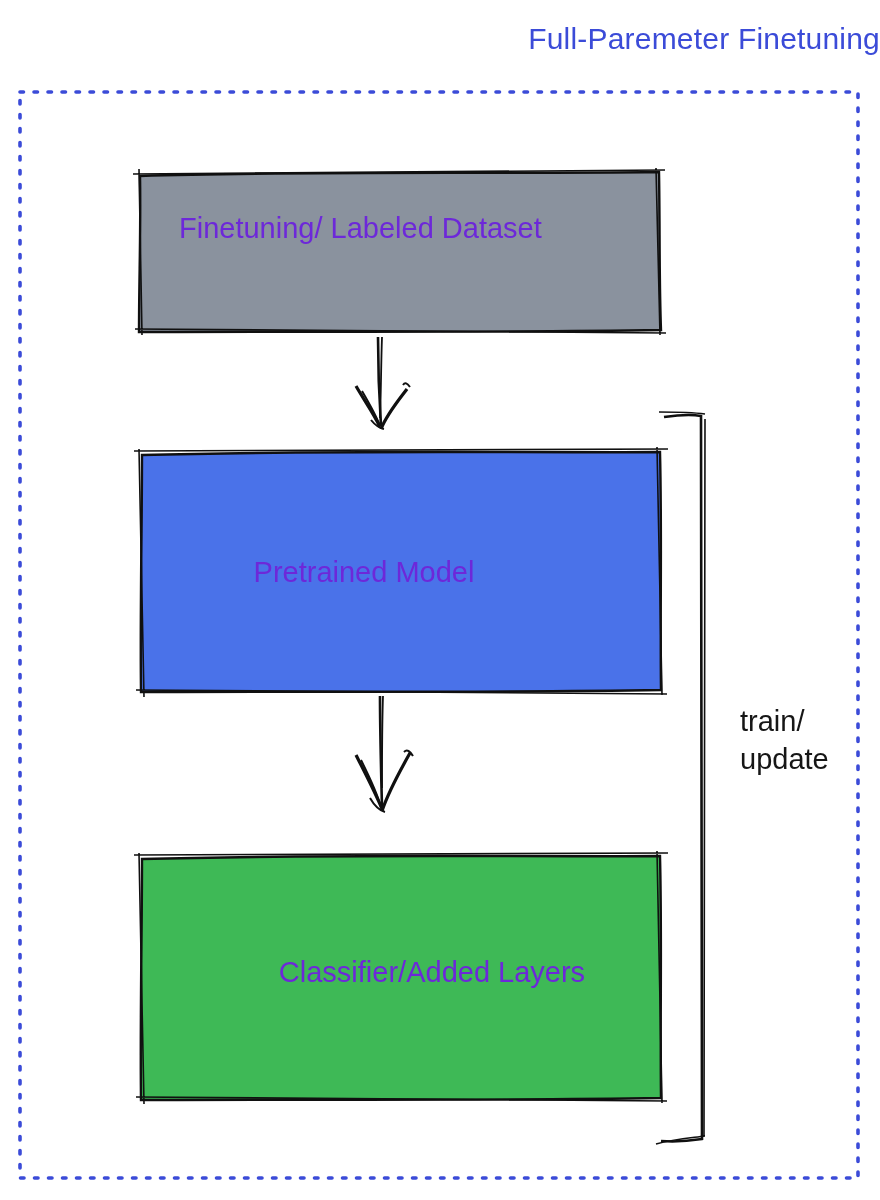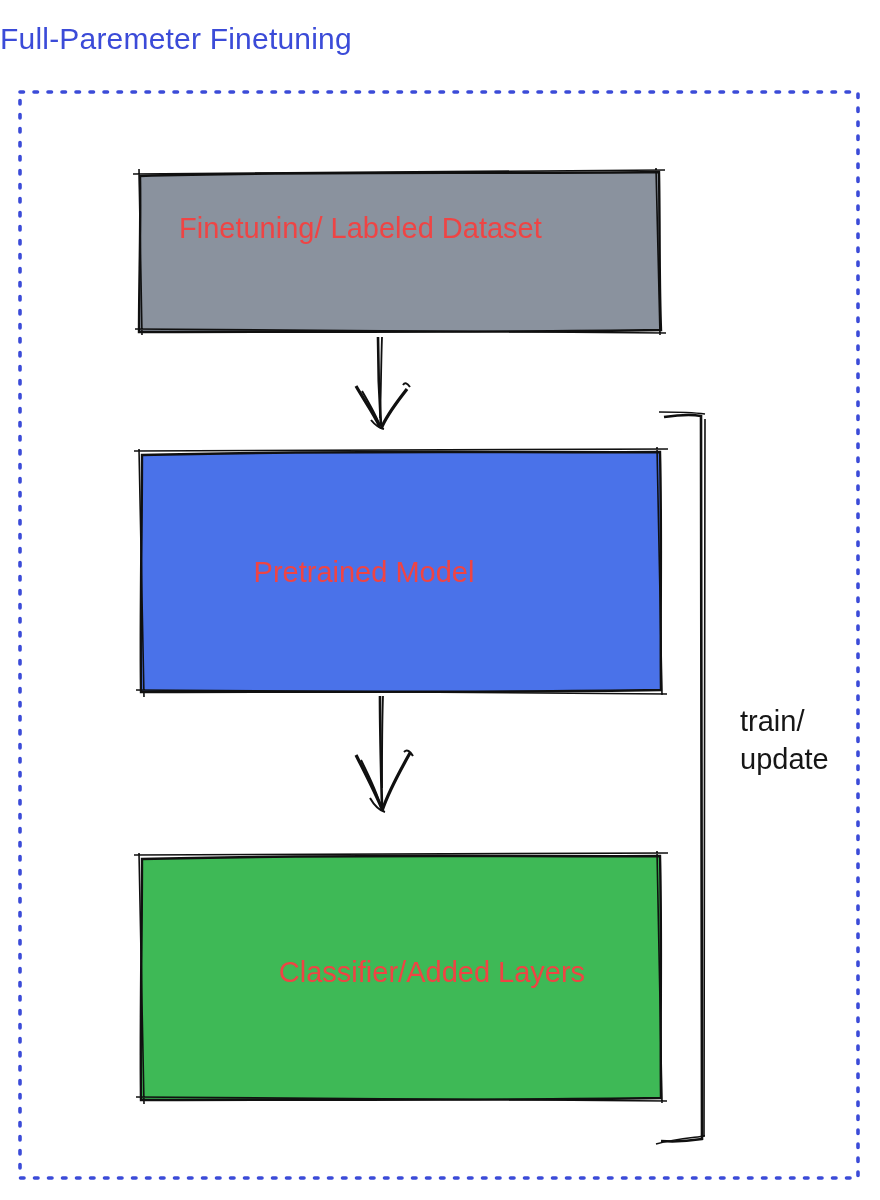--- a/index.html
+++ b/index.html
@@ -9,29 +9,29 @@
     height: 1200px;
     background: #ffffff;
     overflow: hidden;
     font-family: "Liberation Sans", sans-serif;
   }
   .layer { position: absolute; left: 0; top: 0; }
   .title {
     position: absolute;
     left: 0; top: 22px;
     width: 880px;
-    text-align: left;
+    text-align: right;
     font-size: 30px;
     font-weight: 400;
     letter-spacing: 0.2px;
   }
   .node-label {
     position: absolute;
     font-size: 29px;
-    color: #ef4444;
+    color: #6d28d9;
     white-space: nowrap;
   }
   .label-dataset   { left: 179px; top: 212px; }
   .label-pretrained { left: 140px; top: 556px; width: 448px; text-align: center; }
   .label-classifier { left: 140px; top: 956px; width: 584px; text-align: center; }
   .bracket-label {
     position: absolute;
     left: 740px; top: 702px;
     font-size: 29px;
     line-height: 38px;

